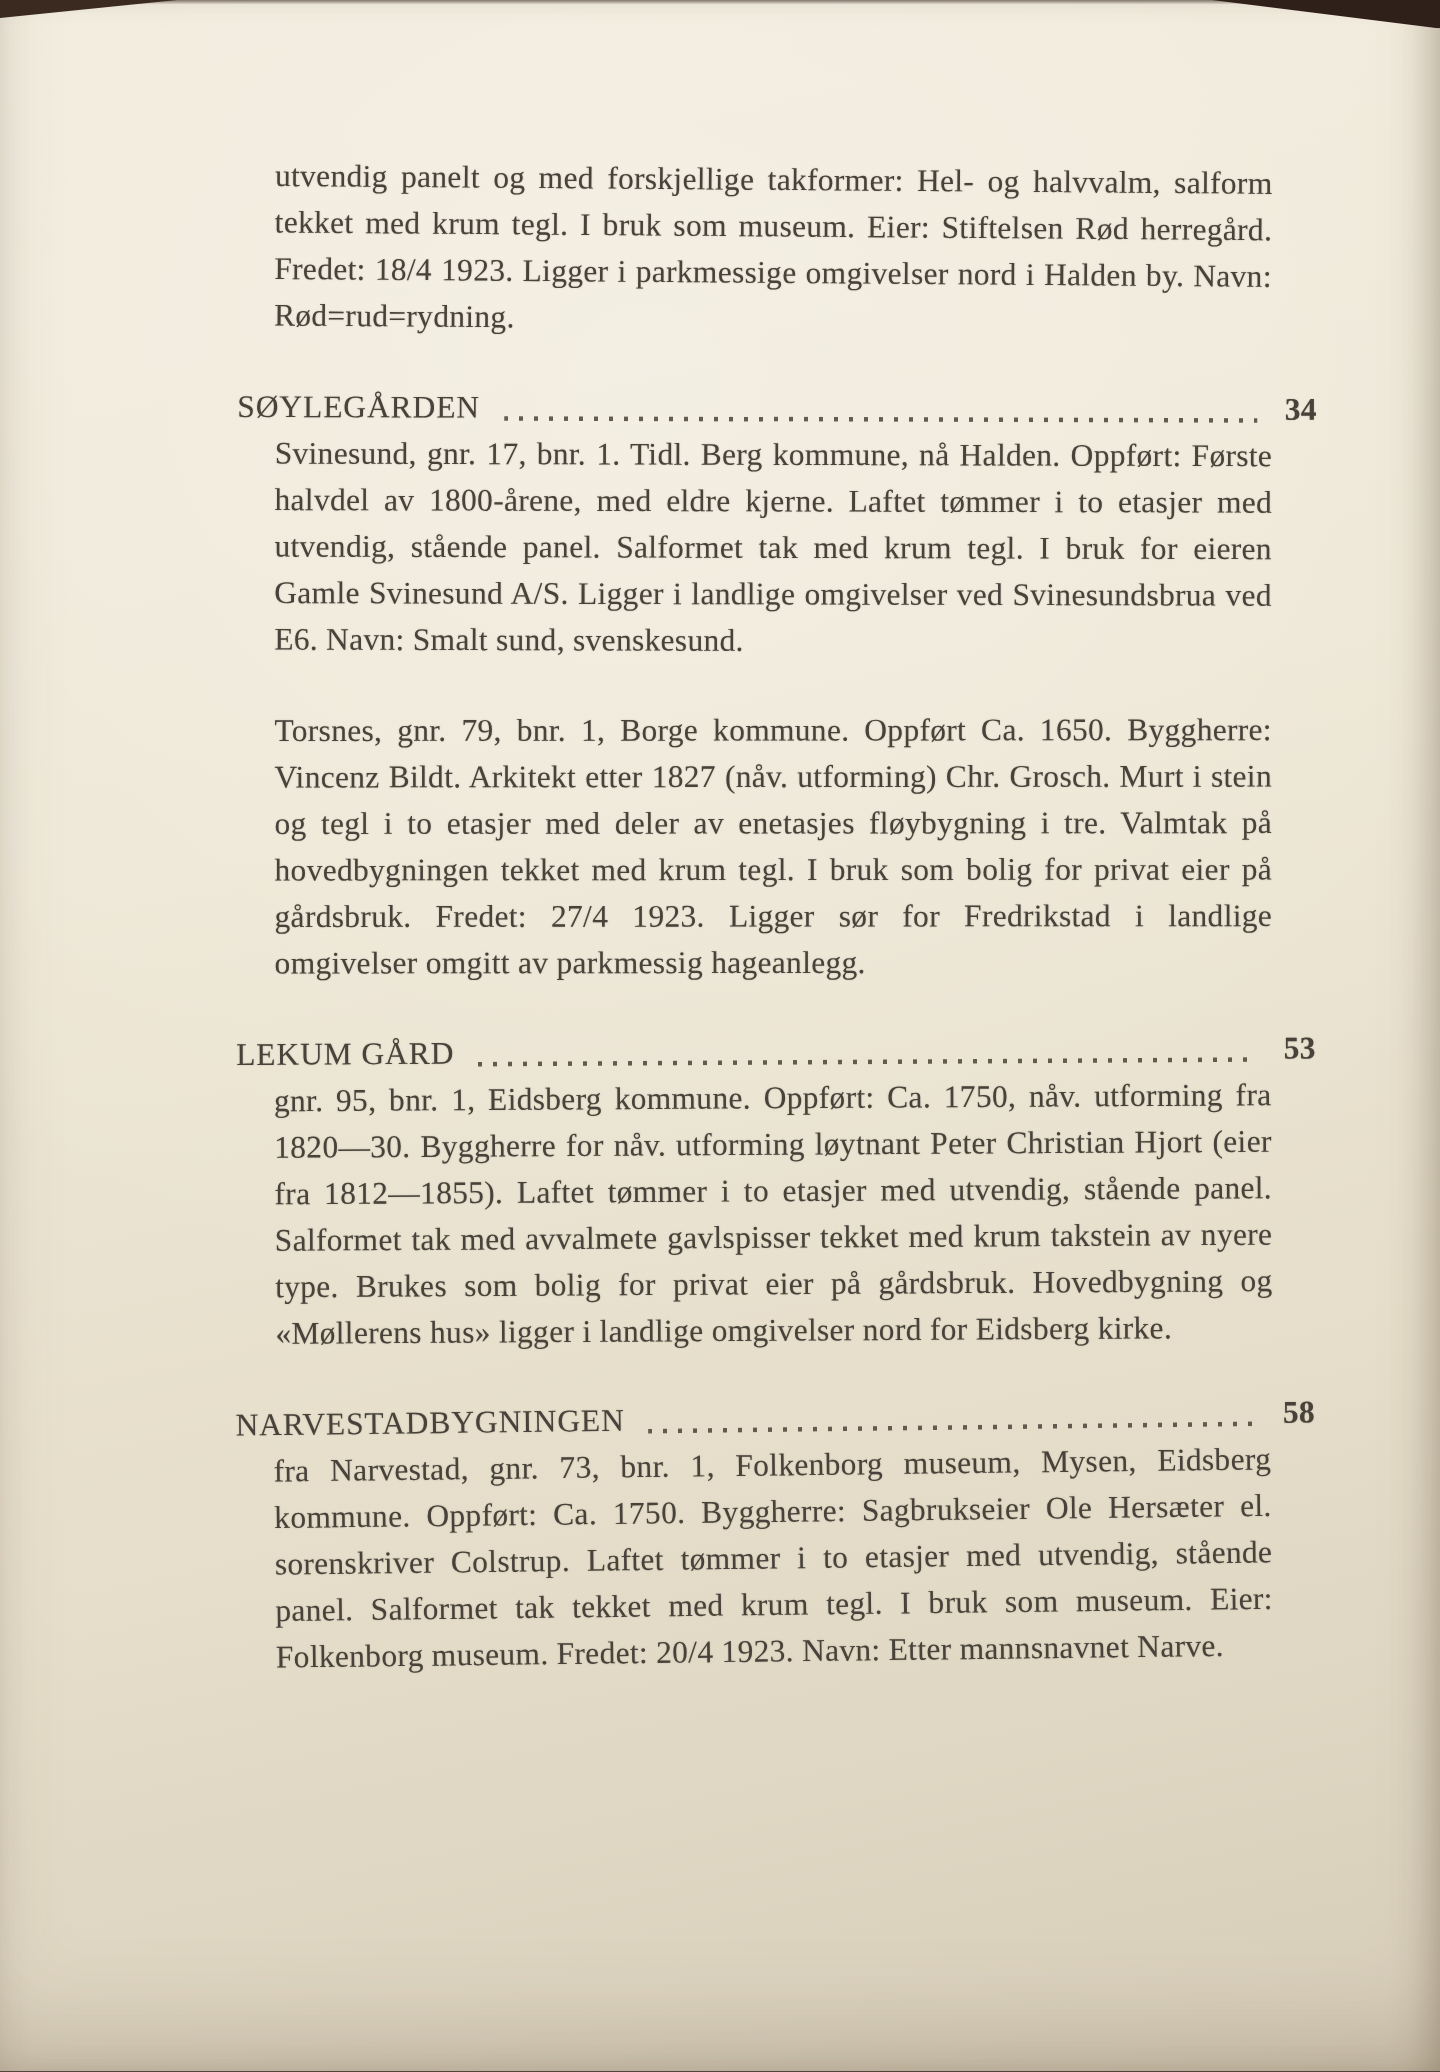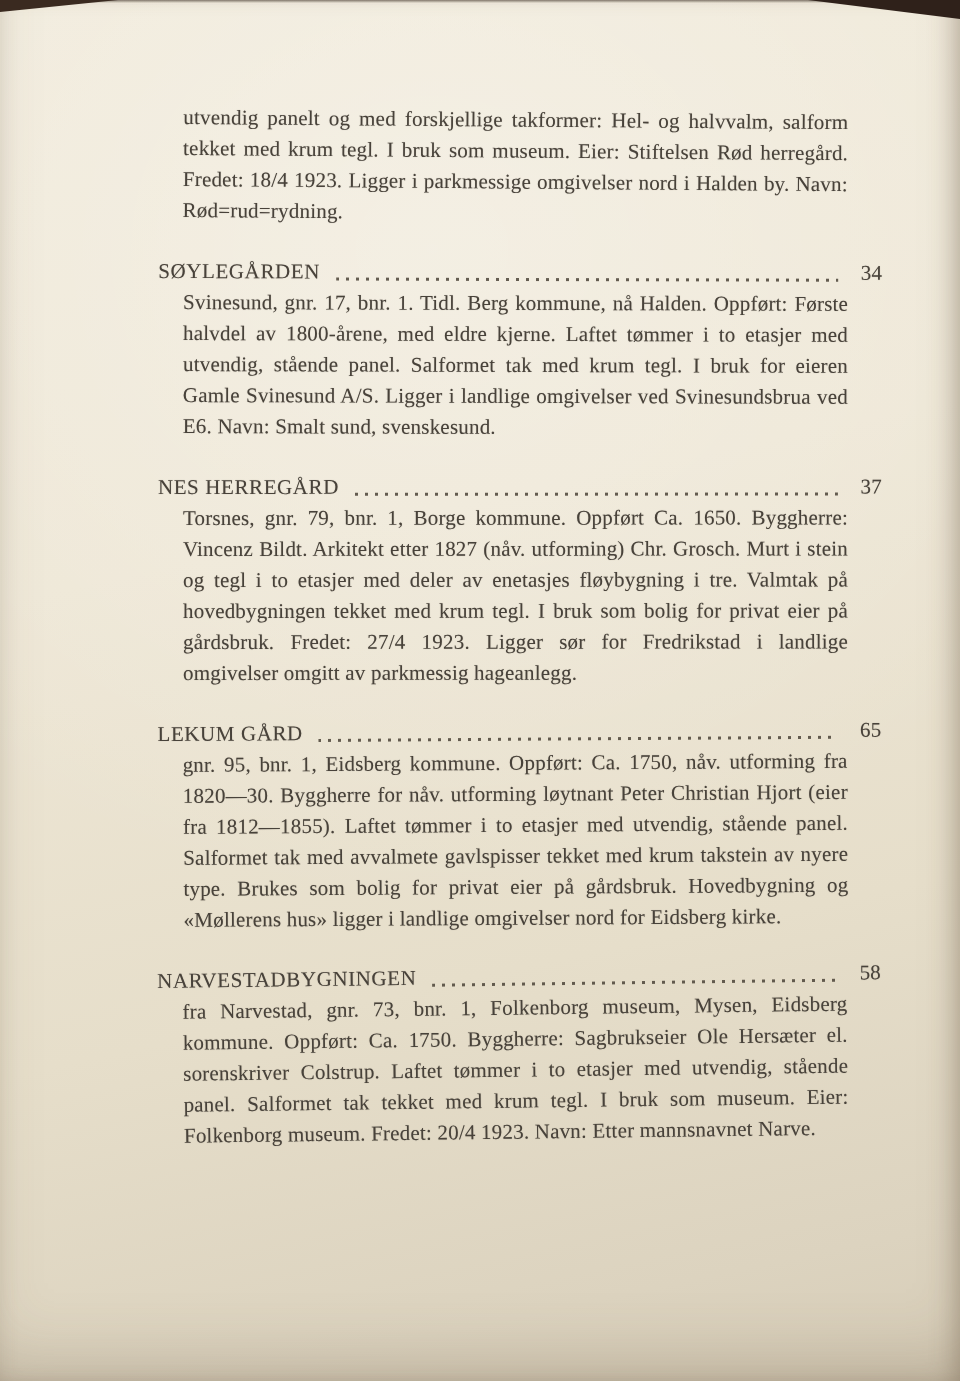--- a/index.html
+++ b/index.html
@@ -80,21 +80,22 @@
   }
   .leader {
     flex: 1;
     align-self: flex-end;
     height: 3px;
     margin: 0 14px 7px 16px;
     background-image: repeating-linear-gradient(to right, rgba(84,76,64,0.9) 0 2.6px, transparent 2.6px 10px);
   }
   .page-num {
     min-width: 30px;
-    text-align: right;
+    text-align: center;
+    font-weight: bold;
   }
   
   .tilt-a { transform: rotate(0.45deg); transform-origin: left center; }
   .tilt-b { transform: rotate(0.15deg); transform-origin: left center; }
   .tilt-c { transform: rotate(-0.05deg); transform-origin: left center; }
   .tilt-d { transform: rotate(-0.35deg); transform-origin: left center; }
   .tilt-e { transform: rotate(-0.7deg); transform-origin: left center; }
 </style>
 </head>
 <body>
@@ -112,33 +113,28 @@
       <div class="entry tilt-b">
         <div class="entry-head">
           <span class="entry-title">SØYLEGÅRDEN</span>
           <span class="leader"></span>
           <span class="page-num">34</span>
         </div>
         <p class="para-body">Svinesund, gnr. 17, bnr. 1. Tidl. Berg kommune, nå Halden. Oppført: Første halvdel av 1800-årene, med eldre kjerne. Laftet tømmer i to etasjer med utvendig, stående panel. Salformet tak med krum tegl. I bruk for eieren Gamle Svinesund A/S. Ligger i landlige omgivelser ved Svinesundsbrua ved E6. Navn: Smalt sund, svenskesund.</p>
       </div>
 
       <div class="entry tilt-c">
-        <div class="entry-head">
-          <span class="entry-title">NES HERREGÅRD</span>
-          <span class="leader"></span>
-          <span class="page-num">37</span>
-        </div>
         <p class="para-body">Torsnes, gnr. 79, bnr. 1, Borge kommune. Oppført Ca. 1650. Byggherre: Vincenz Bildt. Arkitekt etter 1827 (nåv. utforming) Chr. Grosch. Murt i stein og tegl i to etasjer med deler av enetasjes fløybygning i tre. Valmtak på hovedbygningen tekket med krum tegl. I bruk som bolig for privat eier på gårdsbruk. Fredet: 27/4 1923. Ligger sør for Fredrikstad i landlige omgivelser omgitt av parkmessig hageanlegg.</p>
       </div>
 
       <div class="entry tilt-d">
         <div class="entry-head">
           <span class="entry-title">LEKUM GÅRD</span>
           <span class="leader"></span>
-          <span class="page-num">65</span>
+          <span class="page-num">53</span>
         </div>
         <p class="para-body">gnr. 95, bnr. 1, Eidsberg kommune. Oppført: Ca. 1750, nåv. utforming fra 1820—30. Byggherre for nåv. utforming løytnant Peter Christian Hjort (eier fra 1812—1855). Laftet tømmer i to etasjer med utvendig, stående panel. Salformet tak med avvalmete gavlspisser tekket med krum takstein av nyere type. Brukes som bolig for privat eier på gårdsbruk. Hovedbygning og «Møllerens hus» ligger i landlige omgivelser nord for Eidsberg kirke.</p>
       </div>
 
       <div class="entry tilt-e">
         <div class="entry-head">
           <span class="entry-title">NARVESTADBYGNINGEN</span>
           <span class="leader"></span>
           <span class="page-num">58</span>
         </div>

